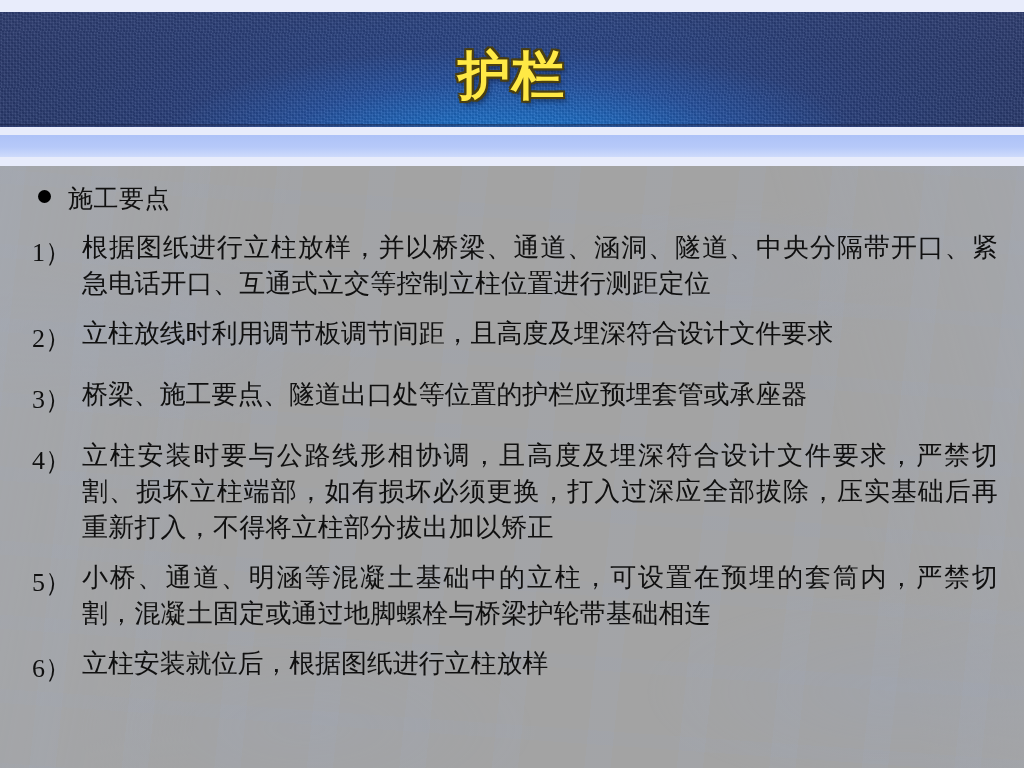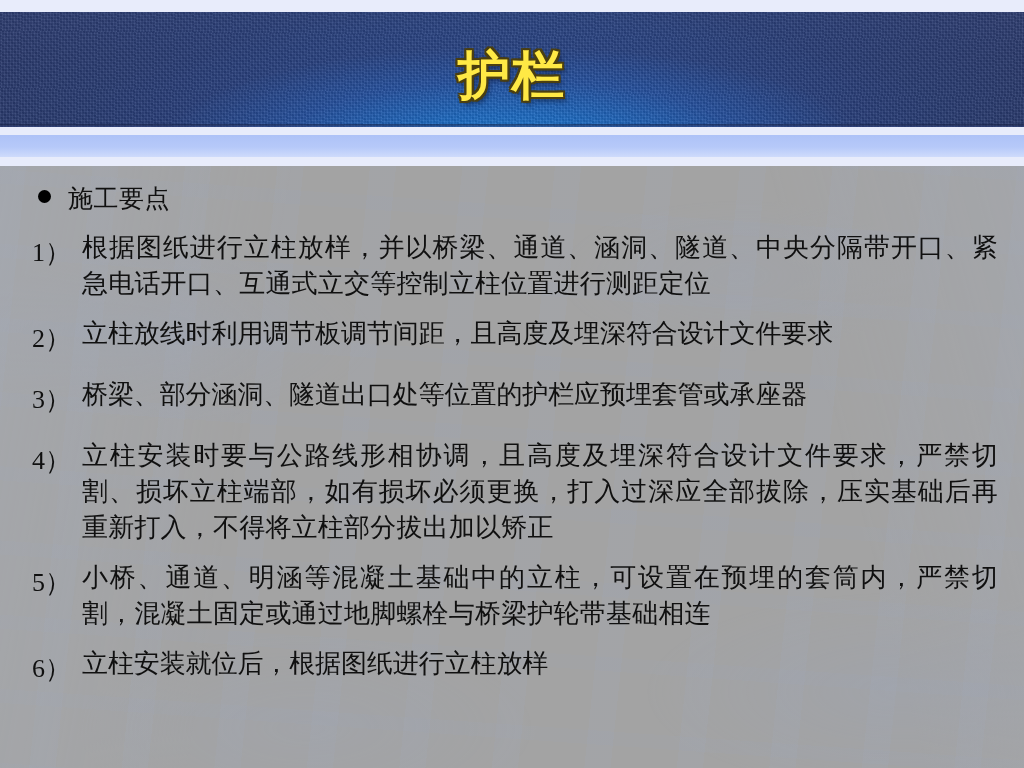--- a/index.html
+++ b/index.html
@@ -209,21 +209,21 @@
           <span class="item-text">根据图纸进行立柱放样，并以桥梁、通道、涵洞、隧道、中央分隔带开口、紧急电话开口、互通式立交等控制立柱位置进行测距定位</span>
         </div>
 
         <div class="list-item">
           <span class="item-num">2）</span>
           <span class="item-text tight">立柱放线时利用调节板调节间距，且高度及埋深符合设计文件要求</span>
         </div>
 
         <div class="list-item">
           <span class="item-num">3）</span>
-          <span class="item-text tight">桥梁、部分涵洞、隧道出口处等位置的护栏应预埋套管或承座器</span>
+          <span class="item-text tight">桥梁、施工要点、隧道出口处等位置的护栏应预埋套管或承座器</span>
         </div>
 
         <div class="list-item">
           <span class="item-num">4）</span>
           <span class="item-text">立柱安装时要与公路线形相协调，且高度及埋深符合设计文件要求，严禁切割、损坏立柱端部，如有损坏必须更换，打入过深应全部拔除，压实基础后再重新打入，不得将立柱部分拔出加以矫正</span>
         </div>
 
         <div class="list-item">
           <span class="item-num">5）</span>
           <span class="item-text">小桥、通道、明涵等混凝土基础中的立柱，可设置在预埋的套筒内，严禁切割，混凝土固定或通过地脚螺栓与桥梁护轮带基础相连</span>

